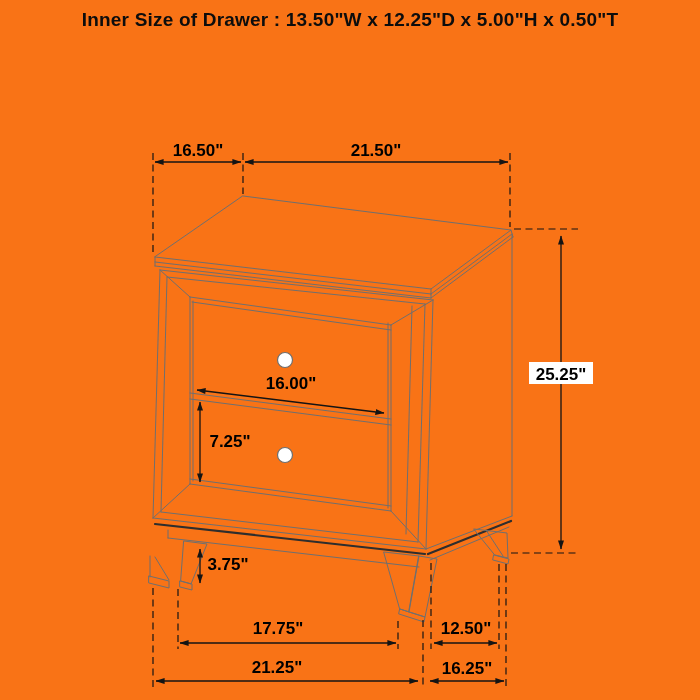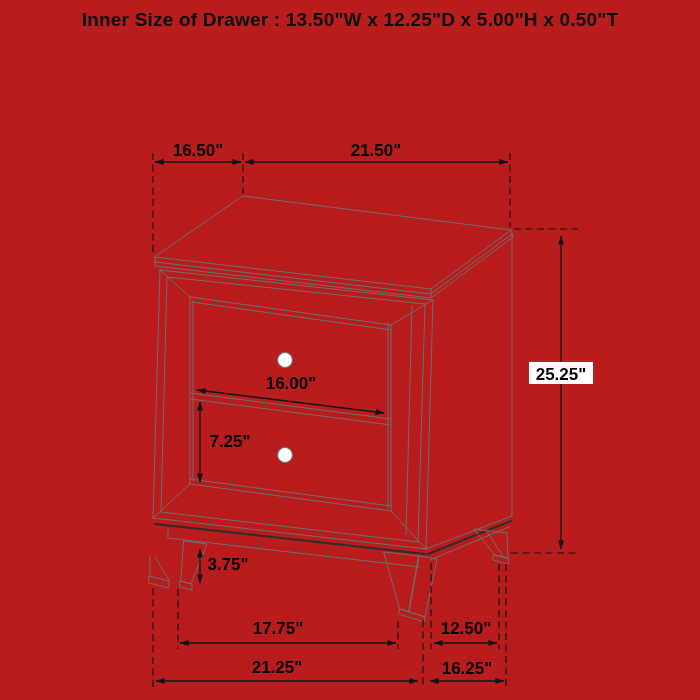--- a/index.html
+++ b/index.html
@@ -1,17 +1,17 @@
 <!DOCTYPE html>
 <html><head>
 <meta charset="utf-8">
 <style>
   html,body{margin:0;padding:0;background:#ffffff;}
   .canvas{
-    position:relative;width:700px;height:700px;background:#b91c1c;
+    position:relative;width:700px;height:700px;background:#f97316;
     font-family:"Liberation Sans","DejaVu Sans",sans-serif;overflow:hidden;
   }
   .title{
     position:absolute;top:9px;left:0;width:700px;text-align:center;
     font-size:19px;font-weight:700;color:#0d0d0d;letter-spacing:0.2px;
   }
   svg{position:absolute;top:0;left:0;}
   .furn{stroke:#6f6f6f;stroke-width:1;fill:none;stroke-linejoin:round;stroke-linecap:round;}
   .furn-heavy{stroke:#2e2e2e;stroke-width:2.2;fill:none;stroke-linecap:round;}
   .dash{stroke:#141414;stroke-width:1.2;fill:none;stroke-dasharray:7 4.5;}

